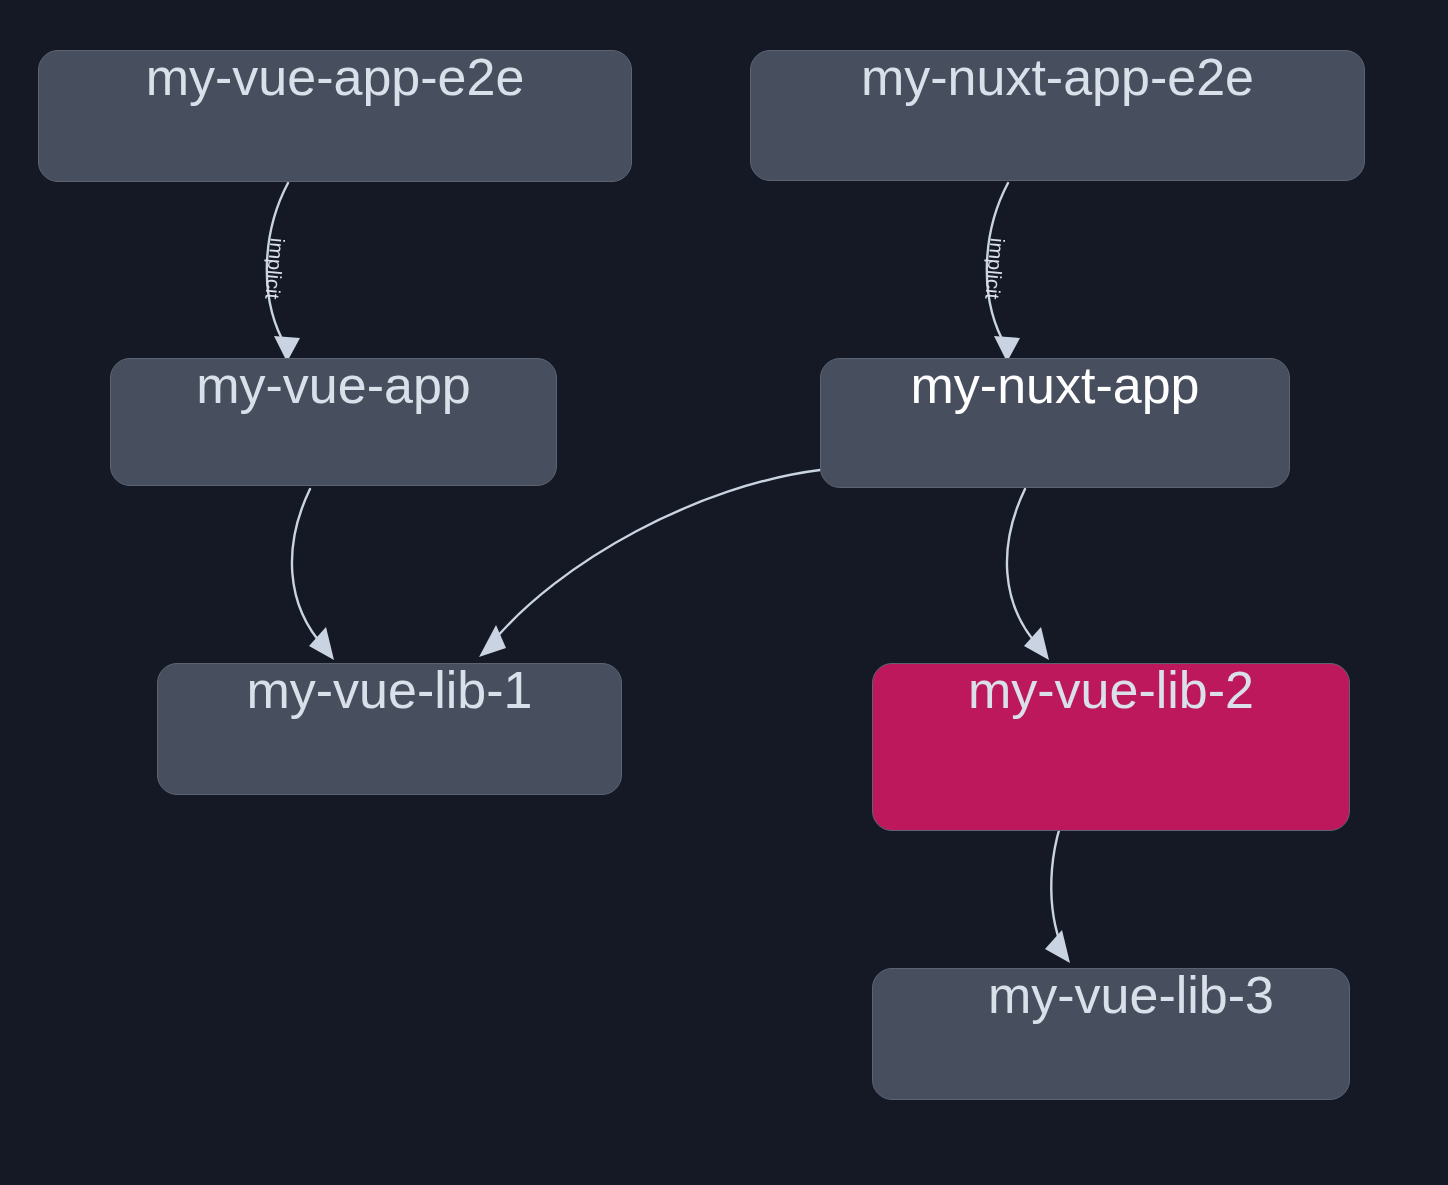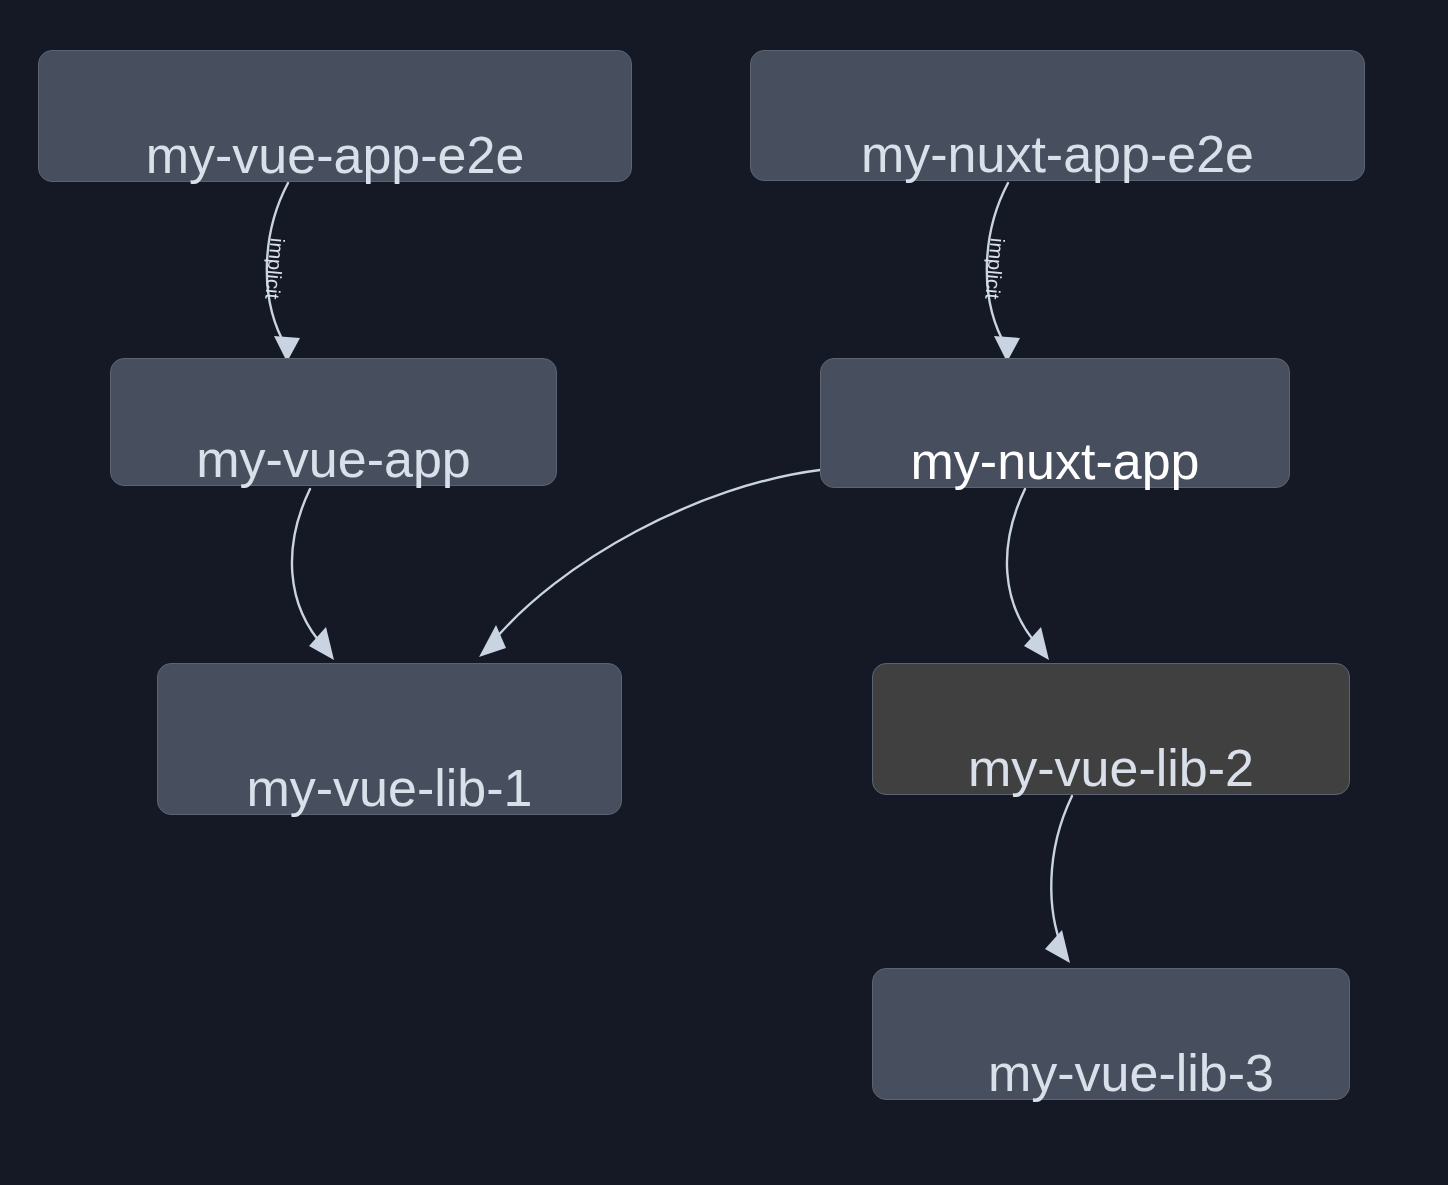--- a/index.html
+++ b/index.html
@@ -26,23 +26,23 @@
     top: 0;
     width: 1448px;
     height: 1185px;
     pointer-events: none;
   }
   .node {
     position: absolute;
     box-sizing: border-box;
     background: #474E5E;
     border: 1px solid #5C6474;
-    border-radius: 14px;
+    border-radius: 20px;
     display: flex;
-    align-items: flex-end;
+    align-items: flex-start;
     justify-content: center;
     cursor: pointer;
   }
   .node-label {
     color: #D9E0EA;
     font-family: "Liberation Sans", sans-serif;
     font-size: 52px;
     font-weight: 400;
     line-height: 1;
     letter-spacing: 0px;
@@ -105,24 +105,24 @@
       </div>
       <div class="node" style="left: 750px; top: 50px; width: 615px; height: 131px; background: rgb(71, 78, 94); border-color: rgb(92, 100, 116);">
         <span class="node-label" style="color: rgb(217, 224, 234);">my-nuxt-app-e2e</span>
       </div>
       <div class="node" style="left: 110px; top: 358px; width: 447px; height: 128px; background: rgb(71, 78, 94); border-color: rgb(92, 100, 116);">
         <span class="node-label" style="color: rgb(217, 224, 234);">my-vue-app</span>
       </div>
       <div class="node" style="left: 820px; top: 358px; width: 470px; height: 130px; background: rgb(71, 78, 94); border-color: rgb(92, 100, 116);">
         <span class="node-label" style="color: #ffffff;">my-nuxt-app</span>
       </div>
-      <div class="node" style="left: 157px; top: 663px; width: 465px; height: 152px; background: rgb(71, 78, 94); border-color: rgb(92, 100, 116);">
+      <div class="node" style="left: 157px; top: 663px; width: 465px; height: 132px; background: rgb(71, 78, 94); border-color: rgb(92, 100, 116);">
         <span class="node-label" style="color: rgb(217, 224, 234);">my-vue-lib-1</span>
       </div>
-      <div class="node" style="left: 872px; top: 663px; width: 478px; height: 132px; background: #404040; border-color: rgb(92, 100, 116);">
+      <div class="node" style="left: 872px; top: 663px; width: 478px; height: 168px; background: #be185d; border-color: rgb(92, 100, 116);">
         <span class="node-label" style="color: rgb(217, 224, 234);">my-vue-lib-2</span>
       </div>
       <div class="node" style="left: 872px; top: 968px; width: 478px; height: 132px; background: rgb(71, 78, 94); border-color: rgb(92, 100, 116);">
         <span class="node-label" style="color: rgb(217, 224, 234); margin-left: 40px;">my-vue-lib-3</span>
       </div>
     </div>
 
 </div>
 
 </body></html>

